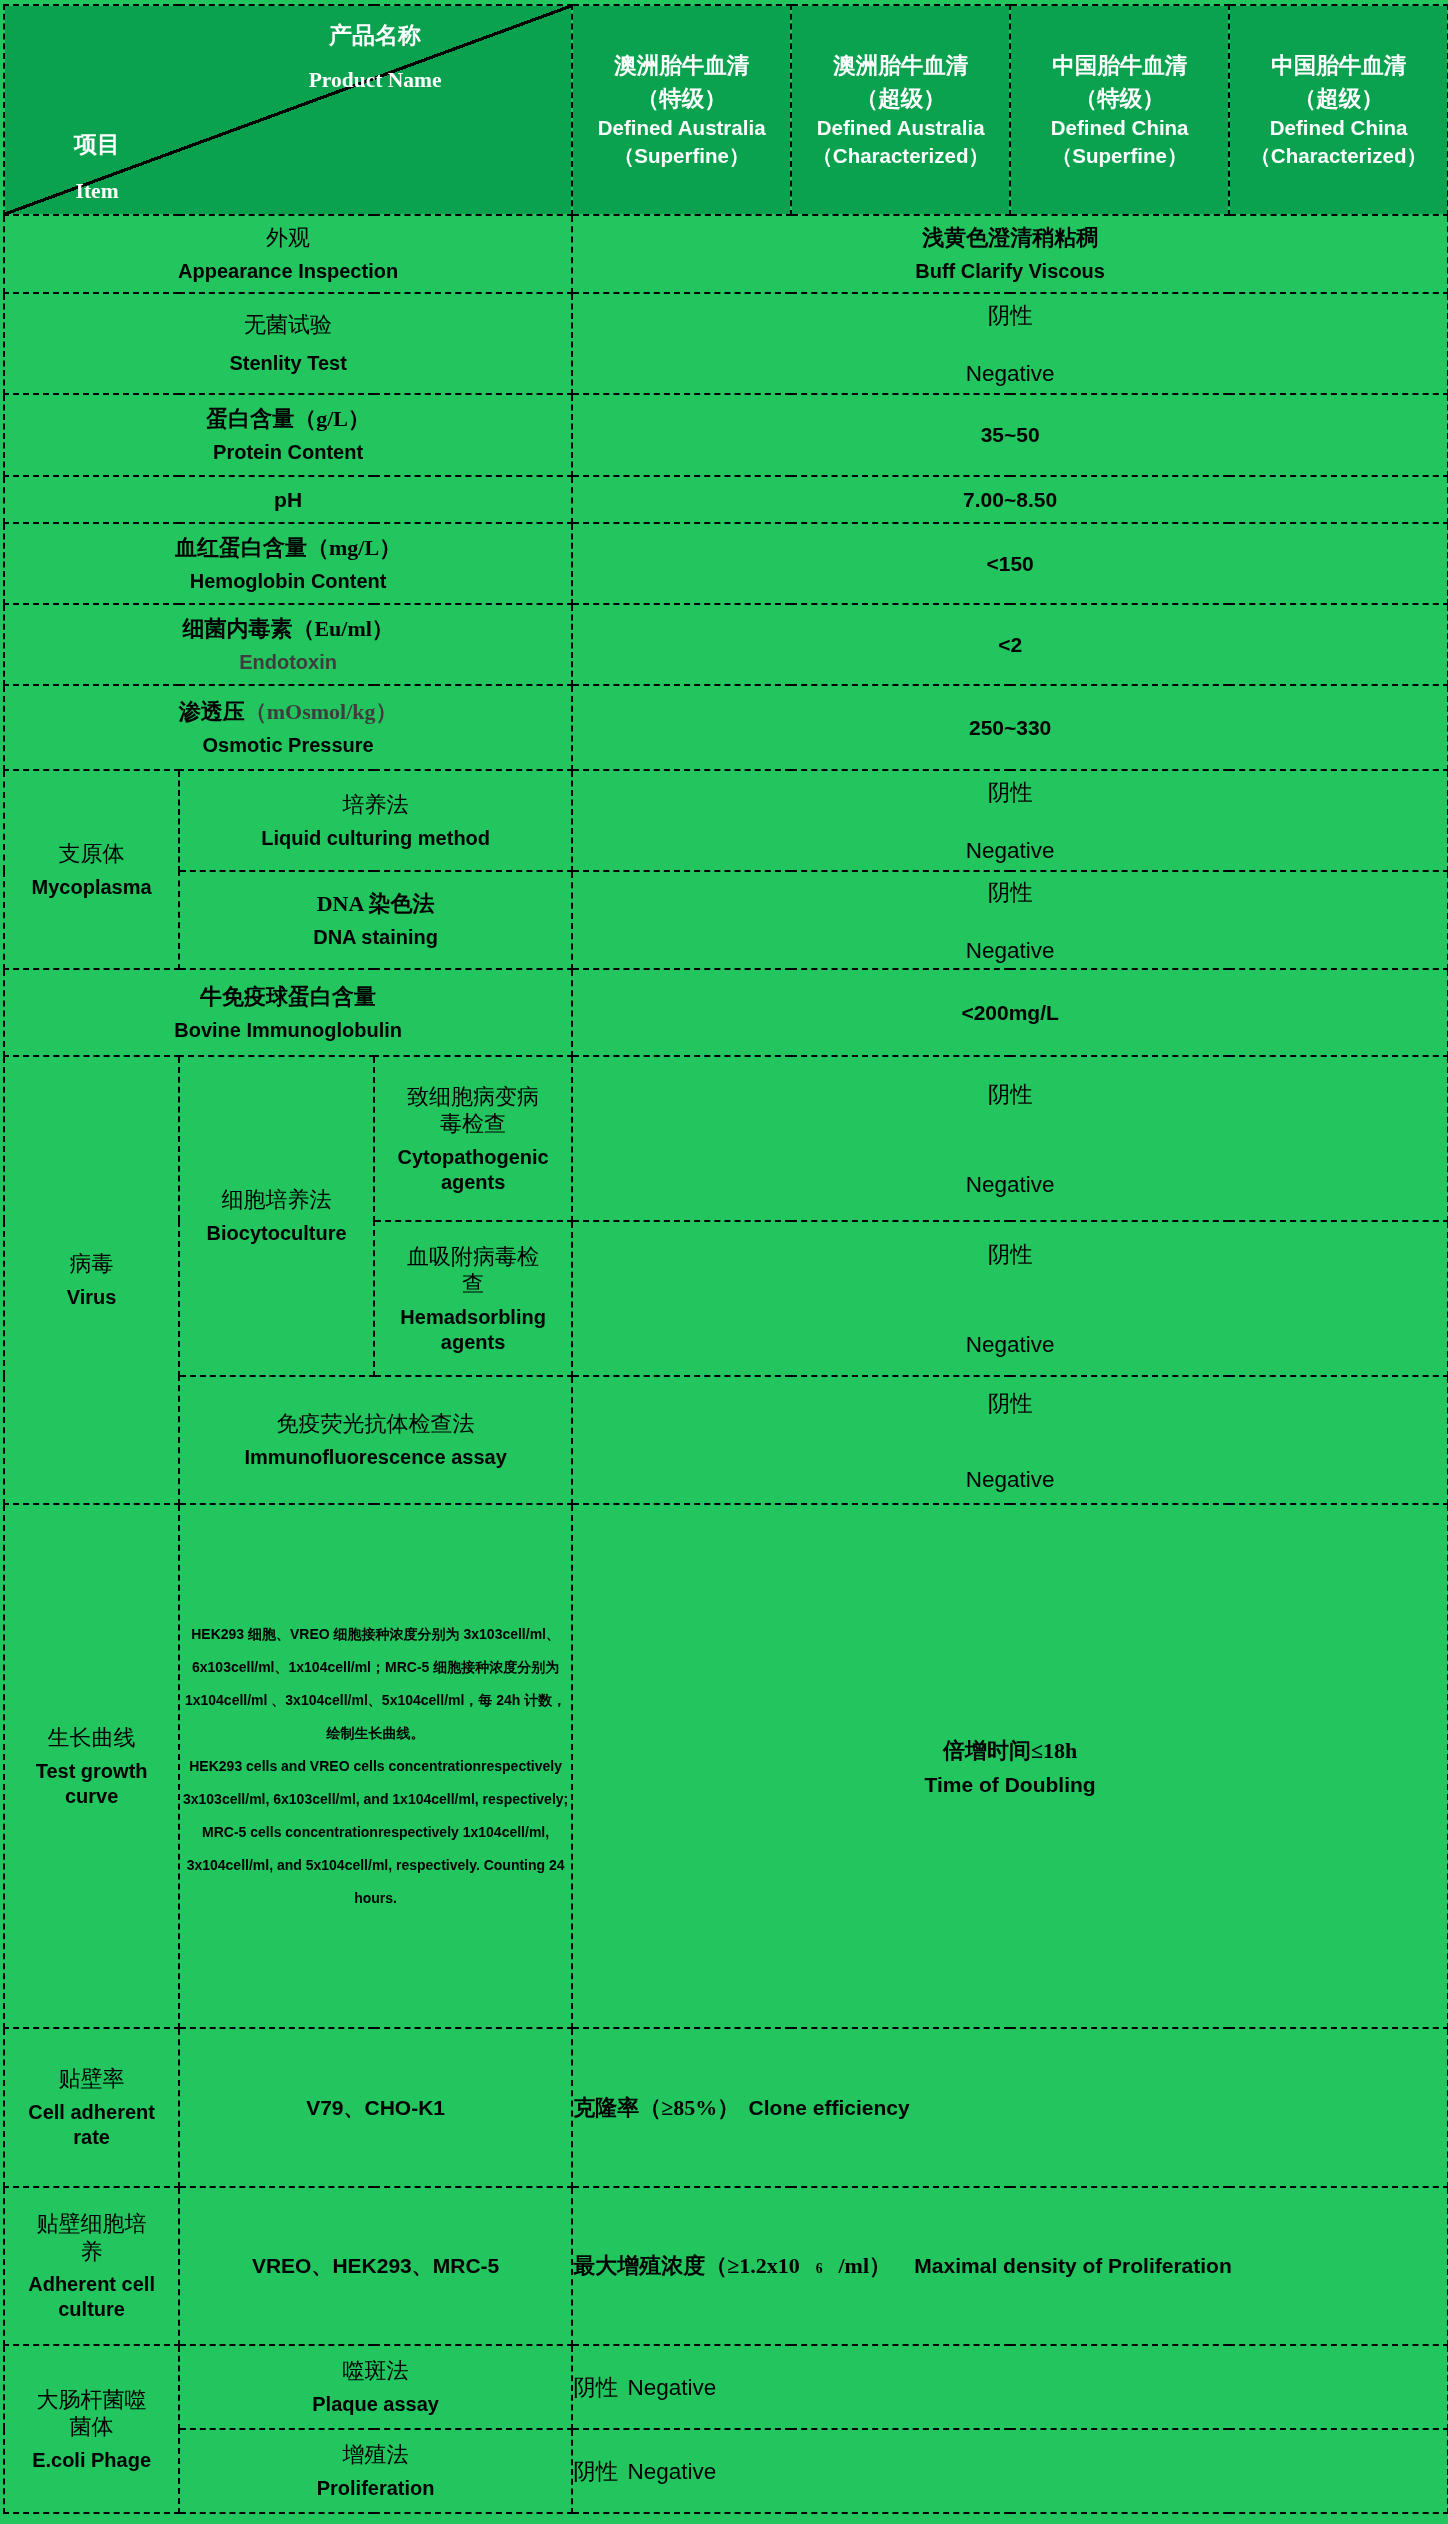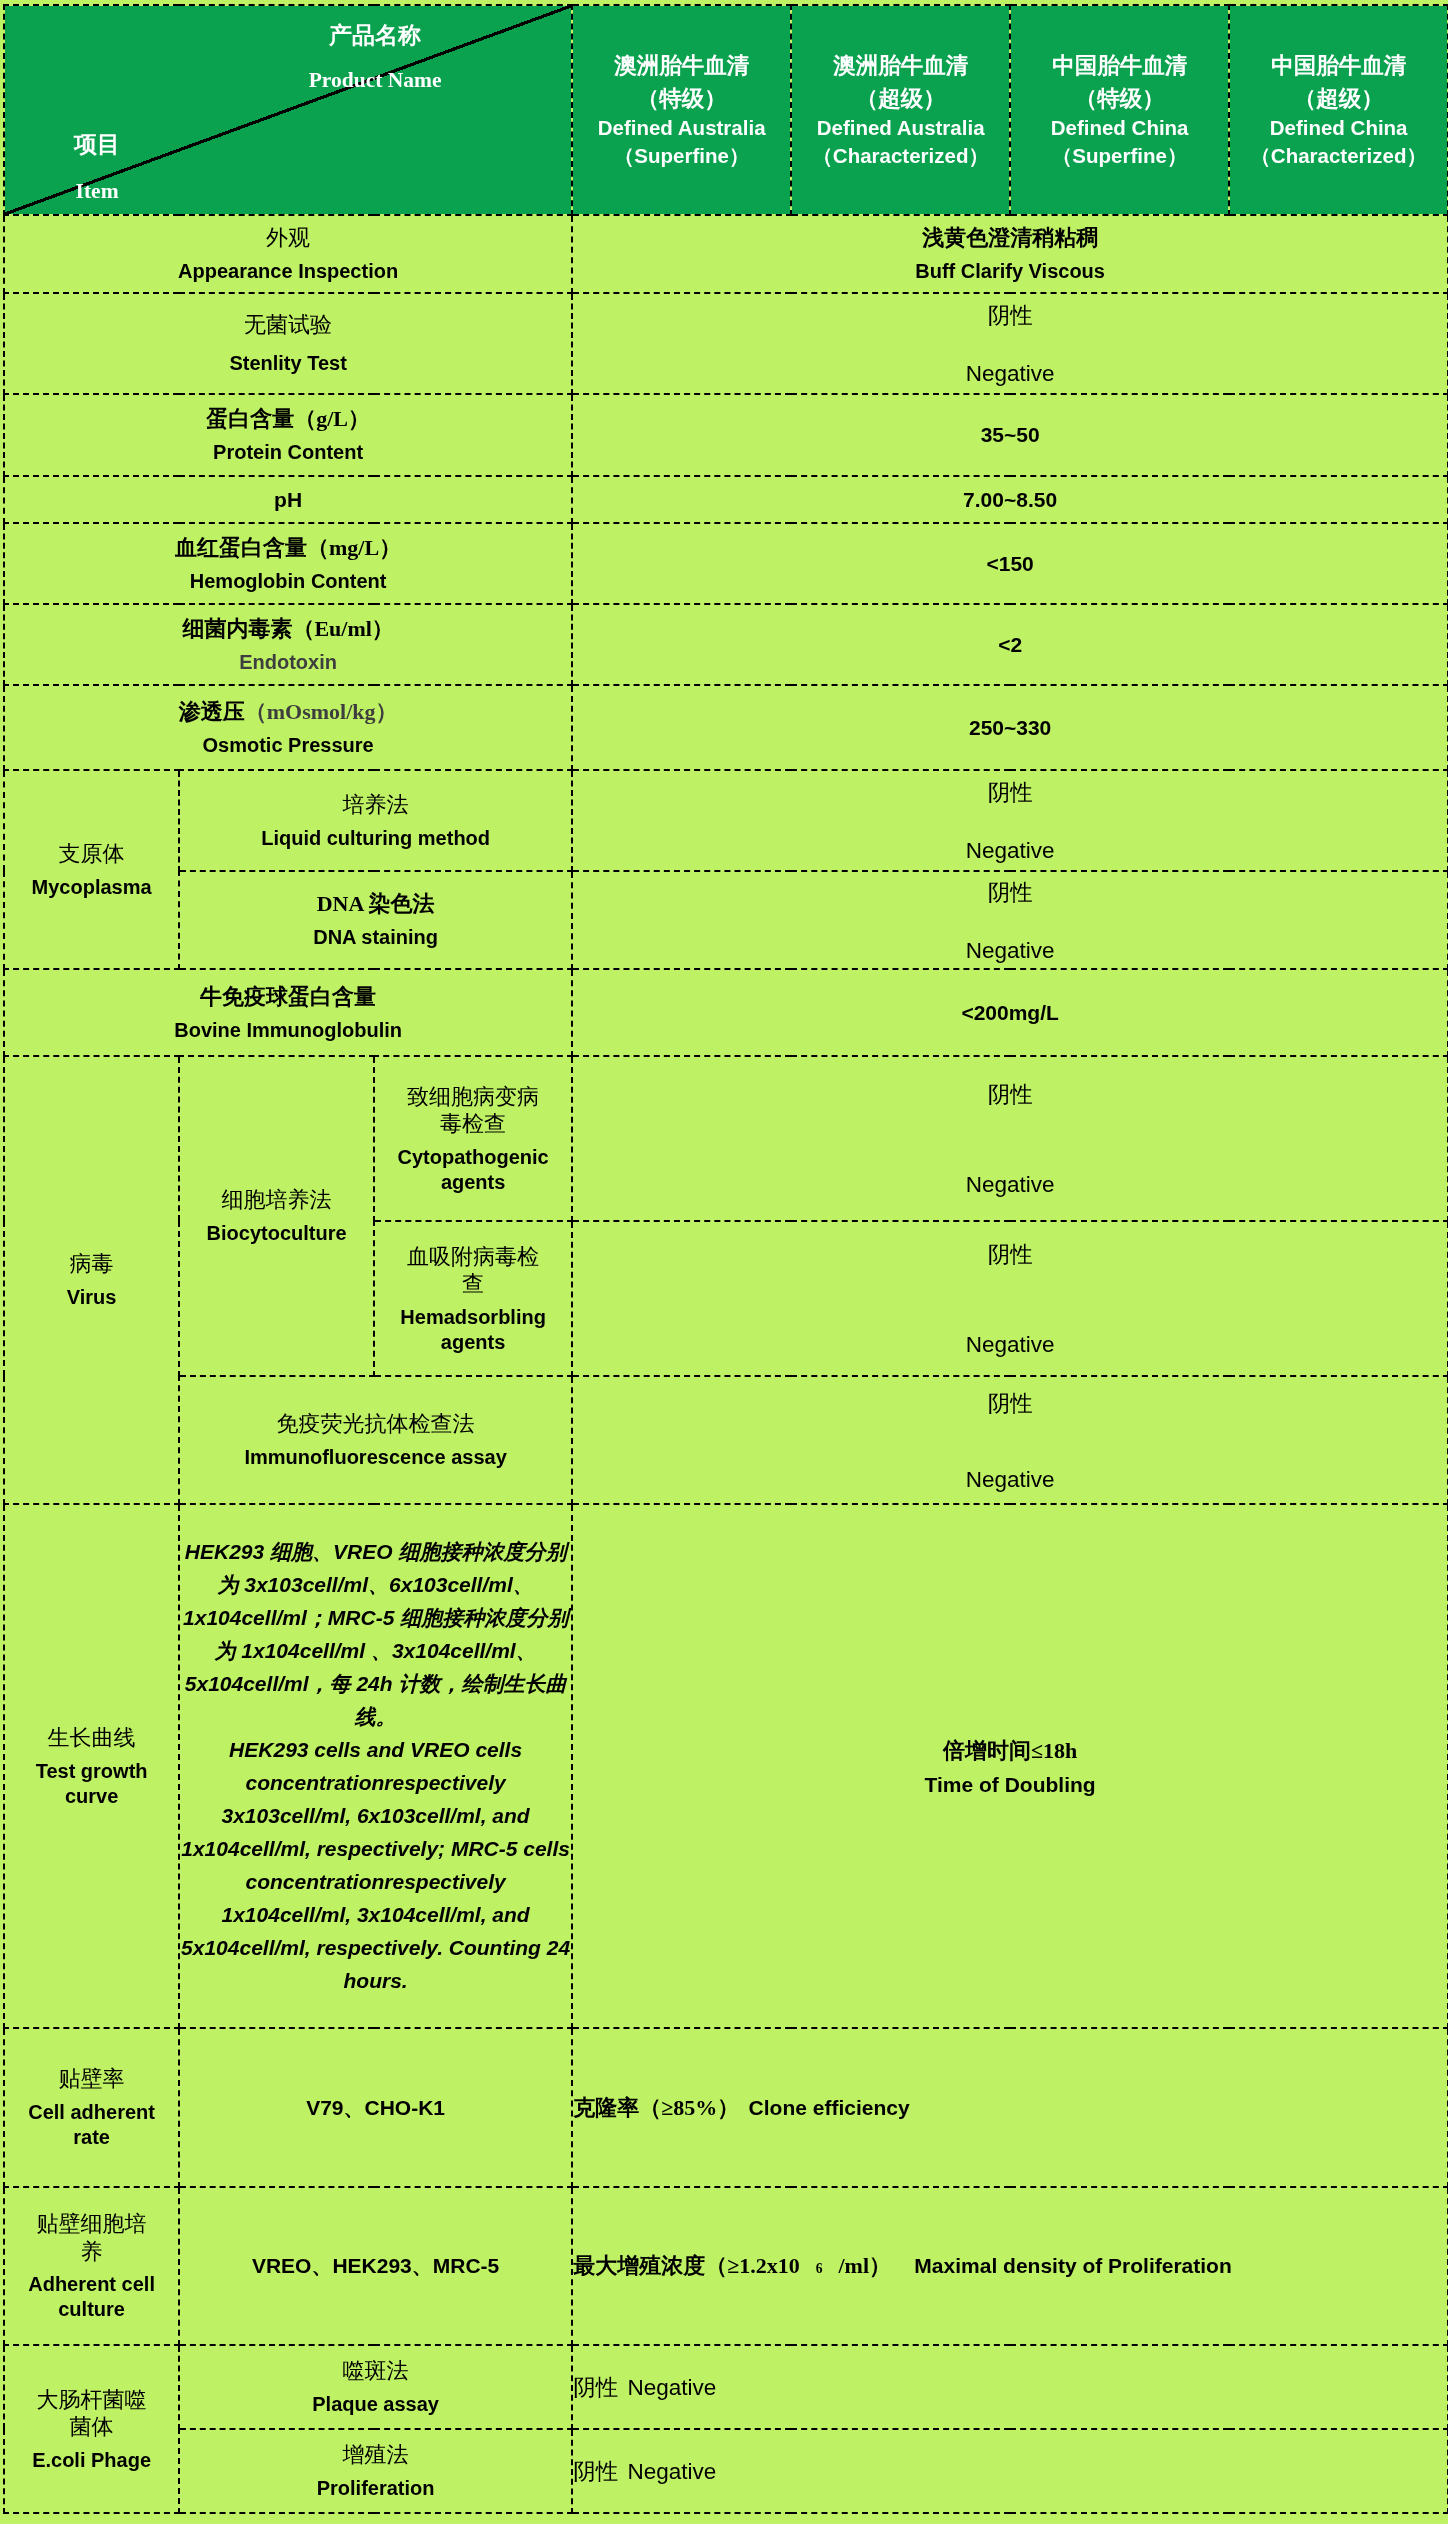--- a/index.html
+++ b/index.html
@@ -1,16 +1,16 @@
 <!DOCTYPE html>
 <html style="--header-bg: #0aa24e; --muted: #3e3e3e;font-size:8.4px"><head>
 <meta charset="utf-8">
 <style>
   html,body{margin:0;padding:0;background:#ffffff;}
-  .page{position:relative;width:1449px;height:2525px;background:#bef264;box-sizing:border-box;padding:4.2px 0 0 3.1px;
+  .page{position:relative;width:1449px;height:2525px;background:#22c55e;box-sizing:border-box;padding:4.2px 0 0 3.1px;
         font-family:"Liberation Sans", sans-serif;color:#000;}
   table.spec{border-collapse:collapse;table-layout:fixed;width:1443px;}
   table.spec td{border:2.1px dashed #000;padding:0;vertical-align:middle;text-align:center;overflow:hidden;}
 
   
   .phead{background:var(--header-bg,#0aa24e);}
   .ph-stack{display:flex;flex-direction:column;align-items:center;justify-content:center;gap:2px;}
   .ph-cn{font-size:22.5px;font-weight:bold;color:#fff;}
   .ph-en{font-size:20.5px;font-weight:bold;color:#fff;}
 
@@ -33,21 +33,21 @@
   .cn{font-family:"Liberation Serif", serif;font-size:22px;color:#000;white-space:pre-line;line-height:1.25;}
   .en{font-family:"Liberation Sans", sans-serif;font-weight:bold;font-size:20px;color:#000;white-space:pre-line;line-height:1.25;}
   .muted{color:var(--muted,#3e3e3e);}
   .val-num{font-weight:bold;font-size:21px;}
   .val-cn{font-family:"Liberation Serif", serif;font-size:22.5px;font-weight:normal;}
   .val-en{font-family:"Liberation Sans", sans-serif;font-size:22.5px;font-weight:normal;}
   .val-cn-b{font-family:"Liberation Serif", serif;font-size:22px;font-weight:bold;}
   .val-en-b{font-family:"Liberation Sans", sans-serif;font-size:21px;font-weight:bold;}
   sup.s6{font-size:13.6px;}
 
-  .desc{text-align:left;padding:13.6px 18px;font-weight:bold;font-size:21px;line-height:33px;font-style:italic;}
+  .desc{text-align:left;padding:13.6px 18px;font-weight:bold;font-size:14px;line-height:33px;}
   .desc .d-cn{font-family:"Liberation Sans", sans-serif;}
   .desc .d-en{font-family:"Liberation Sans", sans-serif;}
 </style>
 </head>
 <body>
 
 <div class="page">
 <table class="spec">
   <colgroup>
     <col style="width:175px">

